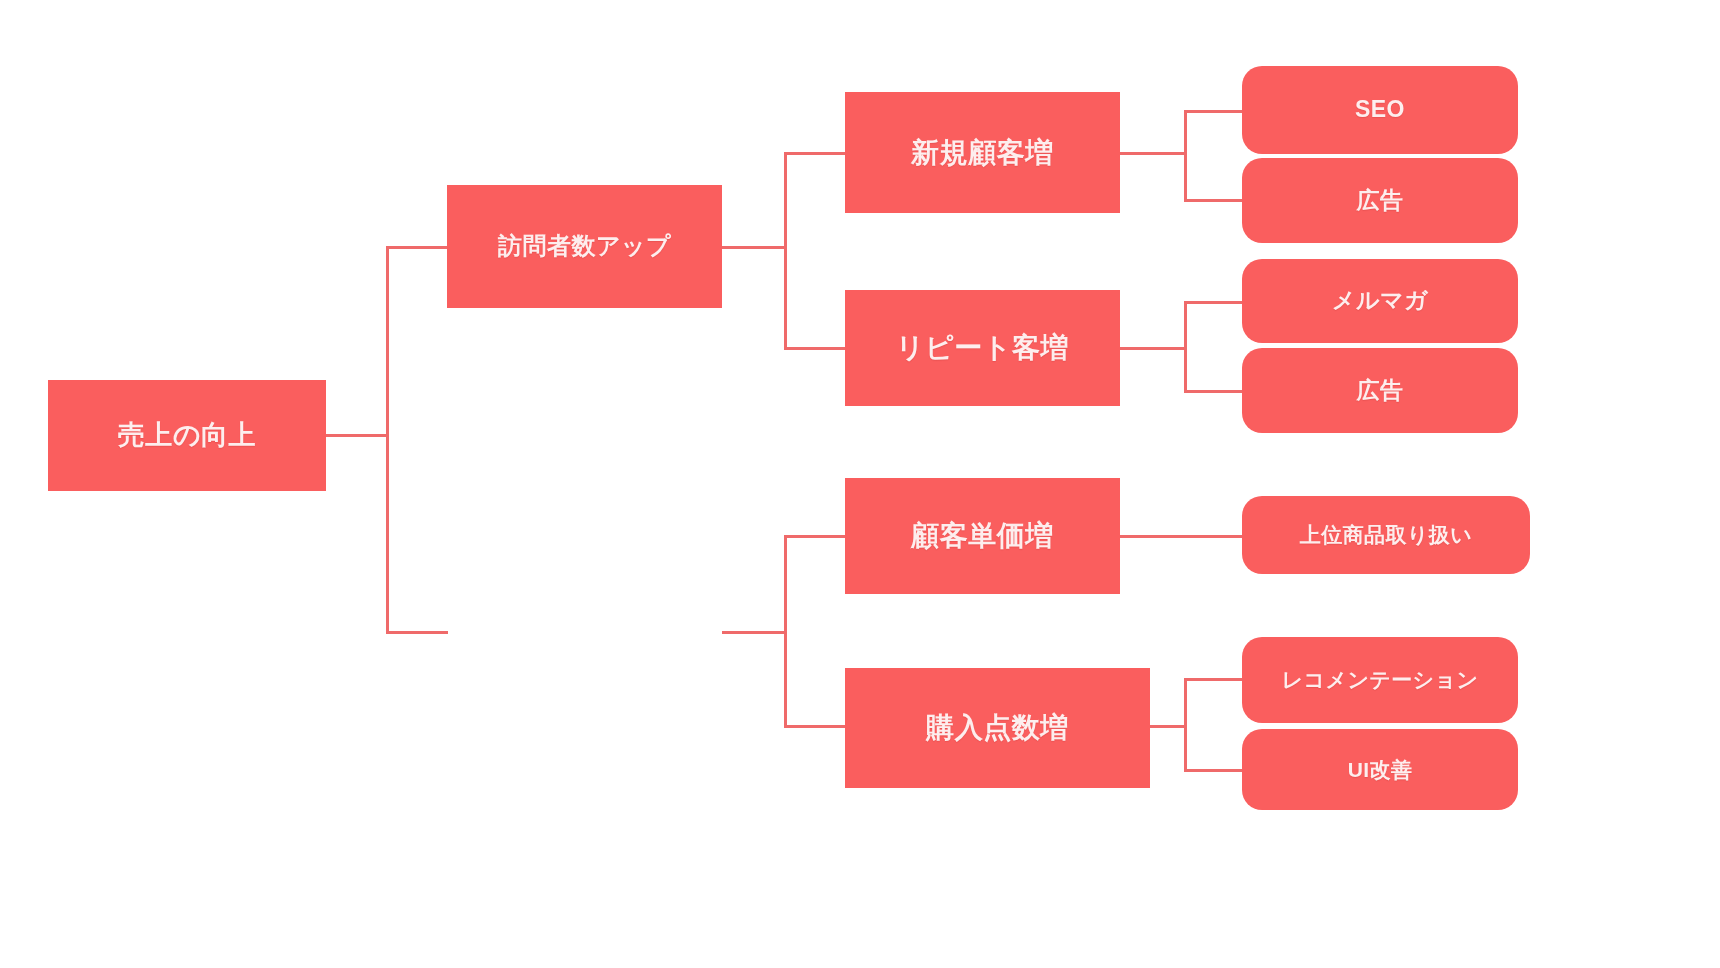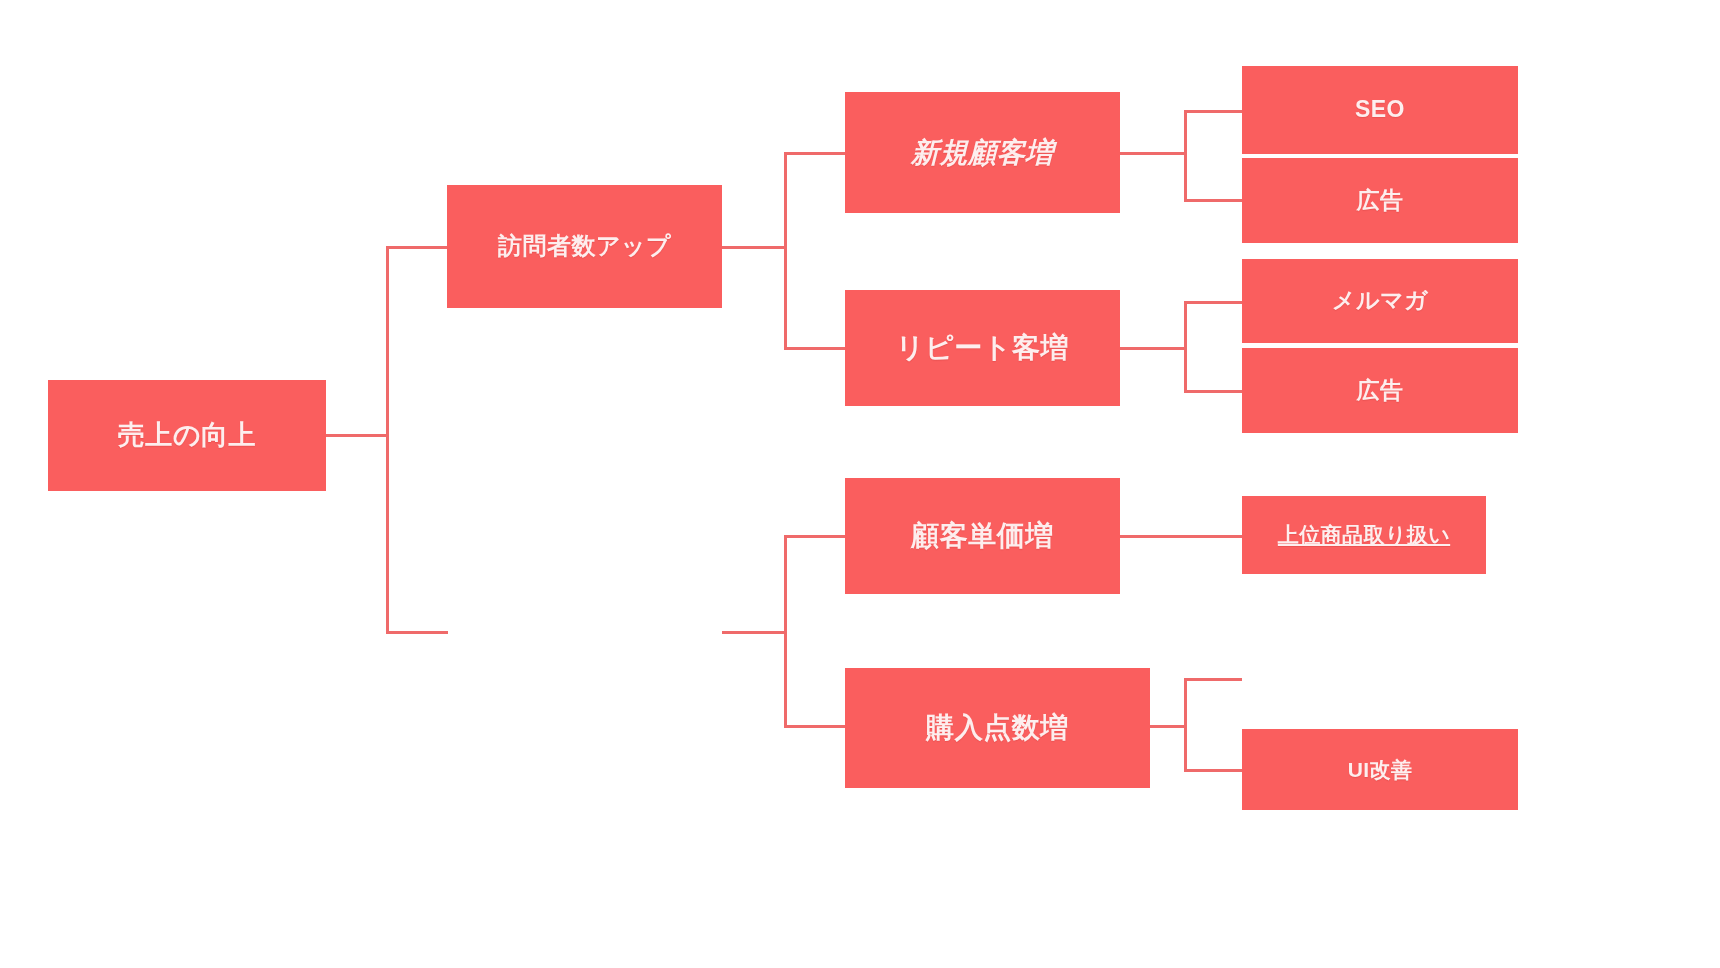--- a/index.html
+++ b/index.html
@@ -28,21 +28,21 @@
     text-align: center;
     line-height: 1.2;
     letter-spacing: 0.02em;
     font-weight: 700;
     padding: 2px 6px;
     text-shadow: 0 1px 1px rgba(180,40,40,0.22);
   }
   .node.lvl1 { font-size: 27px; }
   .node.lvl2 { font-size: 24px; }
   .node.lvl3 { font-size: 28px; }
-  .node.lvl4 { font-size: 23px; }
+  .node.lvl4 { font-size: 23px; border-radius: 20px; }
   .node.lvl4.small { font-size: 21px; }
   .connector {
     position: absolute;
     background: #ef6a6a;
   }
   .connector.h { height: 3px; }
   .connector.v { width: 3px; }
 </style>
 </head>
 <body>
@@ -79,34 +79,35 @@
   <div class="connector h" style="left:1120px; top:725px; width:64px;"></div>
   <div class="connector v" style="left:1184px; top:678px; height:94px;"></div>
   <div class="connector h" style="left:1184px; top:678px; width:58px;"></div>
   <div class="connector h" style="left:1184px; top:769px; width:58px;"></div>
 
   <div class="node lvl1" style="left:48px; top:380px; width:278px; height:111px;">売上の向上</div>
 
   <div class="node lvl2" style="left:447px; top:185px; width:275px; height:123px;">訪問者数アップ</div>
 
 
-  <div class="node lvl3" style="left:845px; top:92px; width:275px; height:121px;font-style:italic;">新規顧客増</div>
+  <div class="node lvl3" style="left:845px; top:92px; width:275px; height:121px;">新規顧客増</div>
 
   <div class="node lvl3" style="left:845px; top:478px; width:275px; height:116px;">顧客単価増</div>
 
   <div class="node lvl3" style="left:845px; top:290px; width:275px; height:116px;">リピート客増</div>
 
   <div class="node lvl3" style="left:845px; top:668px; width:305px; height:120px;">購入点数増</div>
 
   <div class="node lvl4" style="left:1242px; top:66px; width:276px; height:88px;">SEO</div>
 
   <div class="node lvl4" style="left:1242px; top:158px; width:276px; height:85px;">広告</div>
 
   <div class="node lvl4" style="left:1242px; top:259px; width:276px; height:84px;">メルマガ</div>
 
   <div class="node lvl4" style="left:1242px; top:348px; width:276px; height:85px;">広告</div>
 
-  <div class="node lvl4 small" style="left:1242px; top:496px; width:244px; height:78px;text-decoration:underline;">上位商品取り扱い</div>
+  <div class="node lvl4 small" style="left:1242px; top:496px; width:288px; height:78px;">上位商品取り扱い</div>
 
+  <div class="node lvl4 small" style="left:1242px; top:637px; width:276px; height:86px;">レコメンテーション</div>
 
   <div class="node lvl4 small" style="left:1242px; top:729px; width:276px; height:81px;">UI改善</div>
 
 </div>
 
 </body></html>

